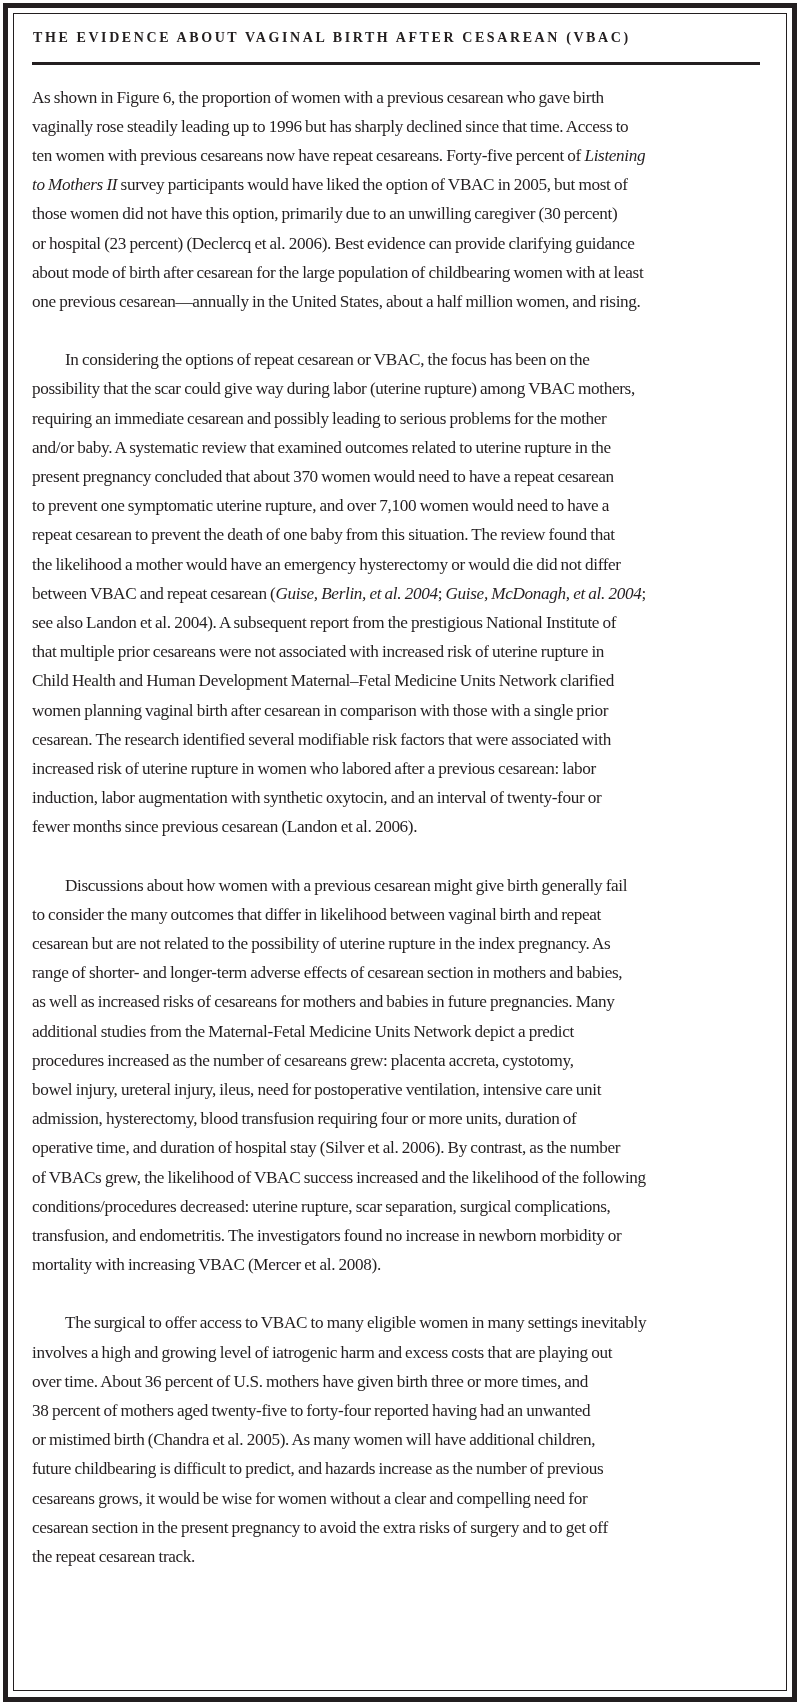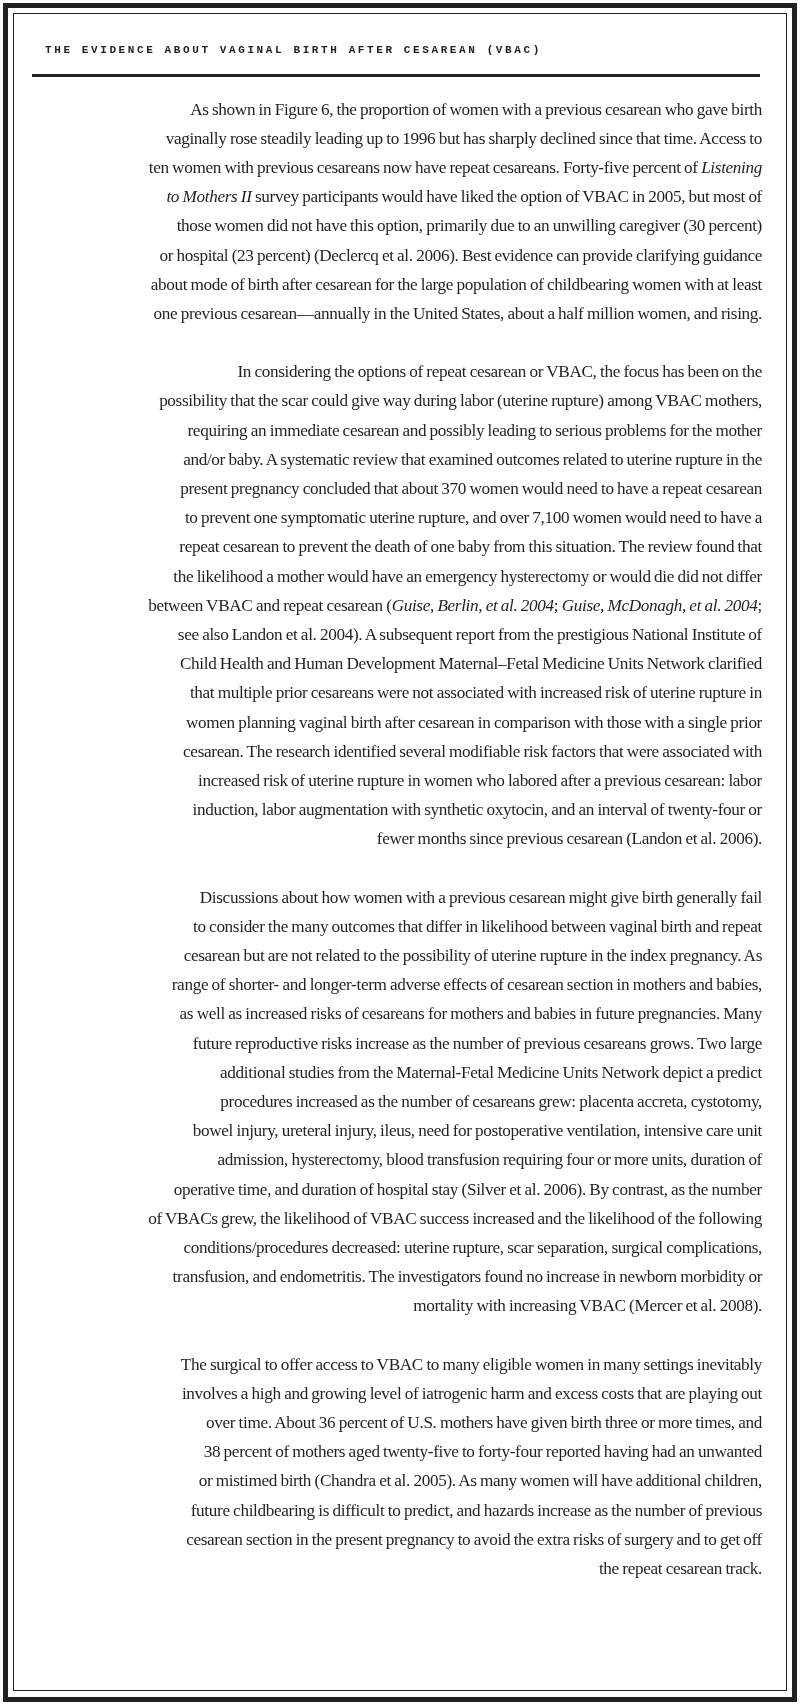--- a/index.html
+++ b/index.html
@@ -32,26 +32,26 @@
     border: 1.5px solid #231f20;
     box-sizing: border-box;
   }
   .content {
     position: absolute;
     left: 32px;
     top: 30px;
     width: 730px;
   }
   .heading {
-    font-family: Liberation Mono, monospace;
+    font-family: Liberation Serif, serif;
     font-weight: bold;
-    font-size: 11px;
+    font-size: 14px;
     letter-spacing: 2.6px;
     color: #231f20;
-    margin: 12px;
+    margin: 0;
     padding-left: 1px;
     line-height: 16px;
     white-space: nowrap;
   }
   .rule {
     margin-top: 16px;
     height: 2.5px;
     background: #231f20;
     width: 728px;
   }
@@ -64,21 +64,20 @@
     letter-spacing: -0.35px;
     word-spacing: -0.5px;
   }
   .para {
     margin: 0;
     text-align: left;
   }
   .para .line {
     display: block;
     white-space: nowrap;
-    text-align: right;
   }
   .para.indent .line:first-child {
     padding-left: 33px;
     margin-top: 29px;
   }
   .ital {
     font-style: italic;
   }
 </style>
 </head>
@@ -106,49 +105,49 @@
         <span class="line">In considering the options of repeat cesarean or VBAC, the focus has been on the</span>
         <span class="line">possibility that the scar could give way during labor (uterine rupture) among VBAC mothers,</span>
         <span class="line">requiring an immediate cesarean and possibly leading to serious problems for the mother</span>
         <span class="line">and/or baby. A systematic review that examined outcomes related to uterine rupture in the</span>
         <span class="line">present pregnancy concluded that about 370 women would need to have a repeat cesarean</span>
         <span class="line">to prevent one symptomatic uterine rupture, and over 7,100 women would need to have a</span>
         <span class="line">repeat cesarean to prevent the death of one baby from this situation. The review found that</span>
         <span class="line">the likelihood a mother would have an emergency hysterectomy or would die did not differ</span>
         <span class="line"><span>between VBAC and repeat cesarean (</span><span class="ital">Guise, Berlin, et al. 2004</span><span>; </span><span class="ital">Guise, McDonagh, et al. 2004</span><span>;</span></span>
         <span class="line">see also Landon et al. 2004). A subsequent report from the prestigious National Institute of</span>
+        <span class="line">that multiple prior cesareans were not associated with increased risk of uterine rupture in</span>
         <span class="line">Child Health and Human Development Maternal–Fetal Medicine Units Network clarified</span>
-        <span class="line">that multiple prior cesareans were not associated with increased risk of uterine rupture in</span>
         <span class="line">women planning vaginal birth after cesarean in comparison with those with a single prior</span>
         <span class="line">cesarean. The research identified several modifiable risk factors that were associated with</span>
         <span class="line">increased risk of uterine rupture in women who labored after a previous cesarean: labor</span>
         <span class="line">induction, labor augmentation with synthetic oxytocin, and an interval of twenty-four or</span>
         <span class="line">fewer months since previous cesarean (Landon et al. 2006).</span>
       </p>
       <p class="para indent">
         <span class="line">Discussions about how women with a previous cesarean might give birth generally fail</span>
         <span class="line">to consider the many outcomes that differ in likelihood between vaginal birth and repeat</span>
         <span class="line">cesarean but are not related to the possibility of uterine rupture in the index pregnancy. As</span>
         <span class="line">range of shorter- and longer-term adverse effects of cesarean section in mothers and babies,</span>
         <span class="line">as well as increased risks of cesareans for mothers and babies in future pregnancies. Many</span>
-        <span class="line">future reproductive risks increase as the number of previous cesareans grows. Two large</span>
         <span class="line">additional studies from the Maternal-Fetal Medicine Units Network depict a predict</span>
         <span class="line">procedures increased as the number of cesareans grew: placenta accreta, cystotomy,</span>
         <span class="line">bowel injury, ureteral injury, ileus, need for postoperative ventilation, intensive care unit</span>
         <span class="line">admission, hysterectomy, blood transfusion requiring four or more units, duration of</span>
         <span class="line">operative time, and duration of hospital stay (Silver et al. 2006). By contrast, as the number</span>
         <span class="line">of VBACs grew, the likelihood of VBAC success increased and the likelihood of the following</span>
         <span class="line">conditions/procedures decreased: uterine rupture, scar separation, surgical complications,</span>
         <span class="line">transfusion, and endometritis. The investigators found no increase in newborn morbidity or</span>
         <span class="line">mortality with increasing VBAC (Mercer et al. 2008).</span>
       </p>
       <p class="para indent">
         <span class="line">The surgical to offer access to VBAC to many eligible women in many settings inevitably</span>
         <span class="line">involves a high and growing level of iatrogenic harm and excess costs that are playing out</span>
         <span class="line">over time. About 36 percent of U.S. mothers have given birth three or more times, and</span>
         <span class="line">38 percent of mothers aged twenty-five to forty-four reported having had an unwanted</span>
         <span class="line">or mistimed birth (Chandra et al. 2005). As many women will have additional children,</span>
         <span class="line">future childbearing is difficult to predict, and hazards increase as the number of previous</span>
+        <span class="line">cesareans grows, it would be wise for women without a clear and compelling need for</span>
         <span class="line">cesarean section in the present pregnancy to avoid the extra risks of surgery and to get off</span>
         <span class="line">the repeat cesarean track.</span>
       </p>
     </div>
 </div>
 
 </body></html>

